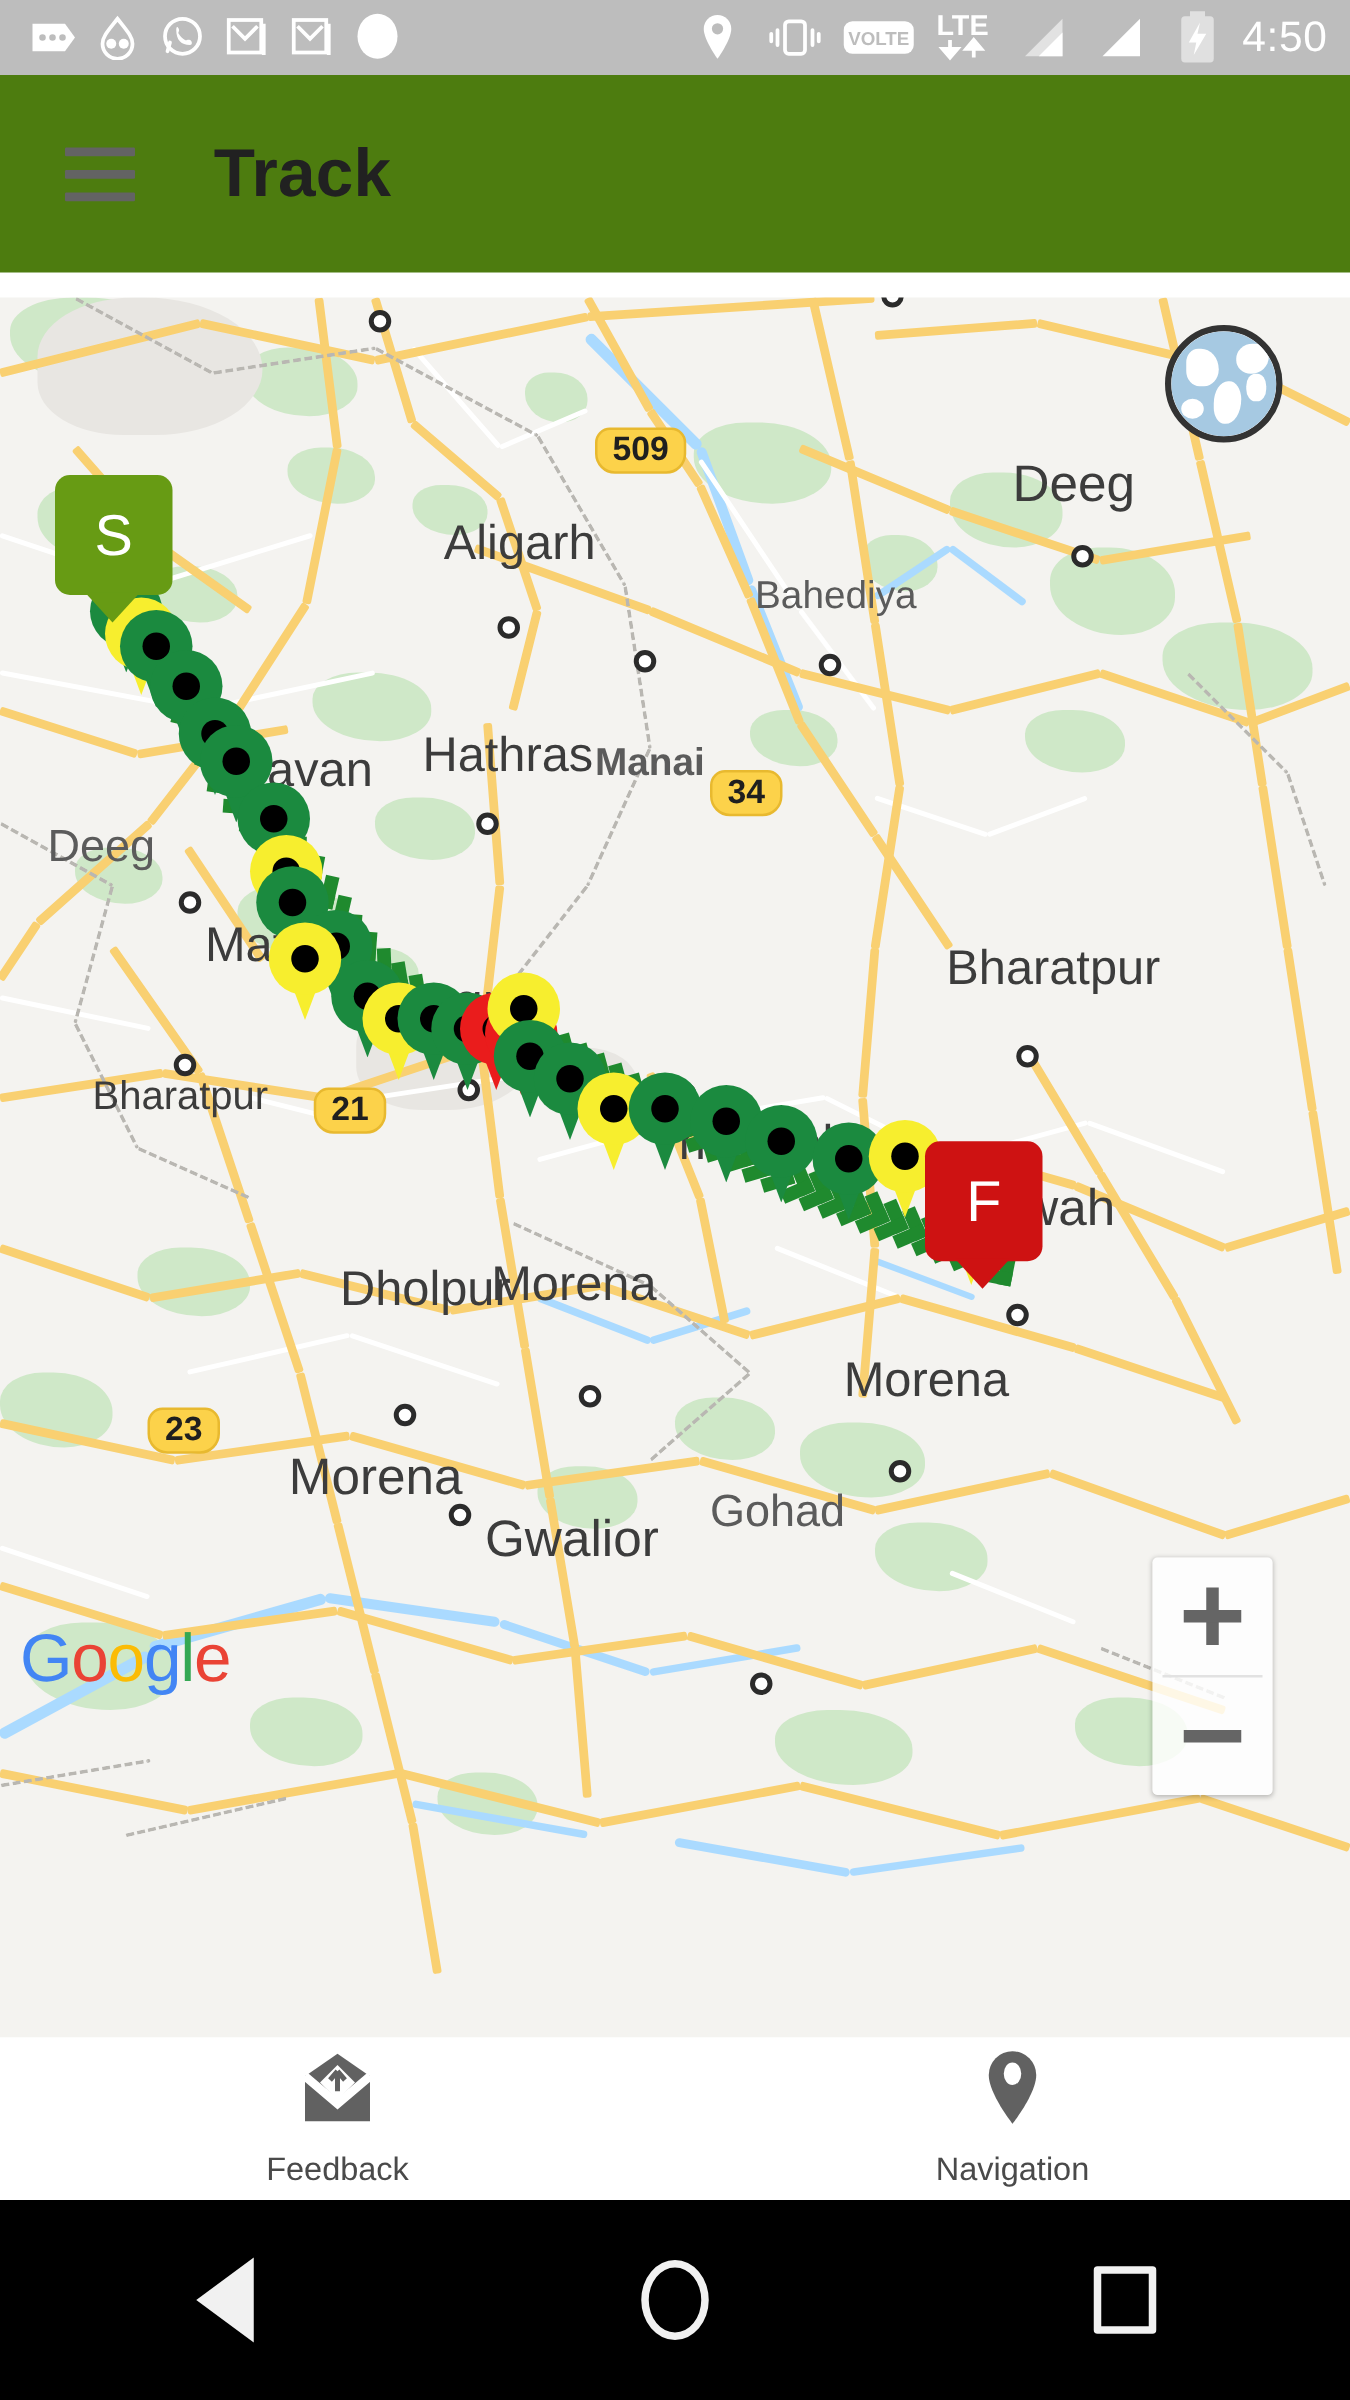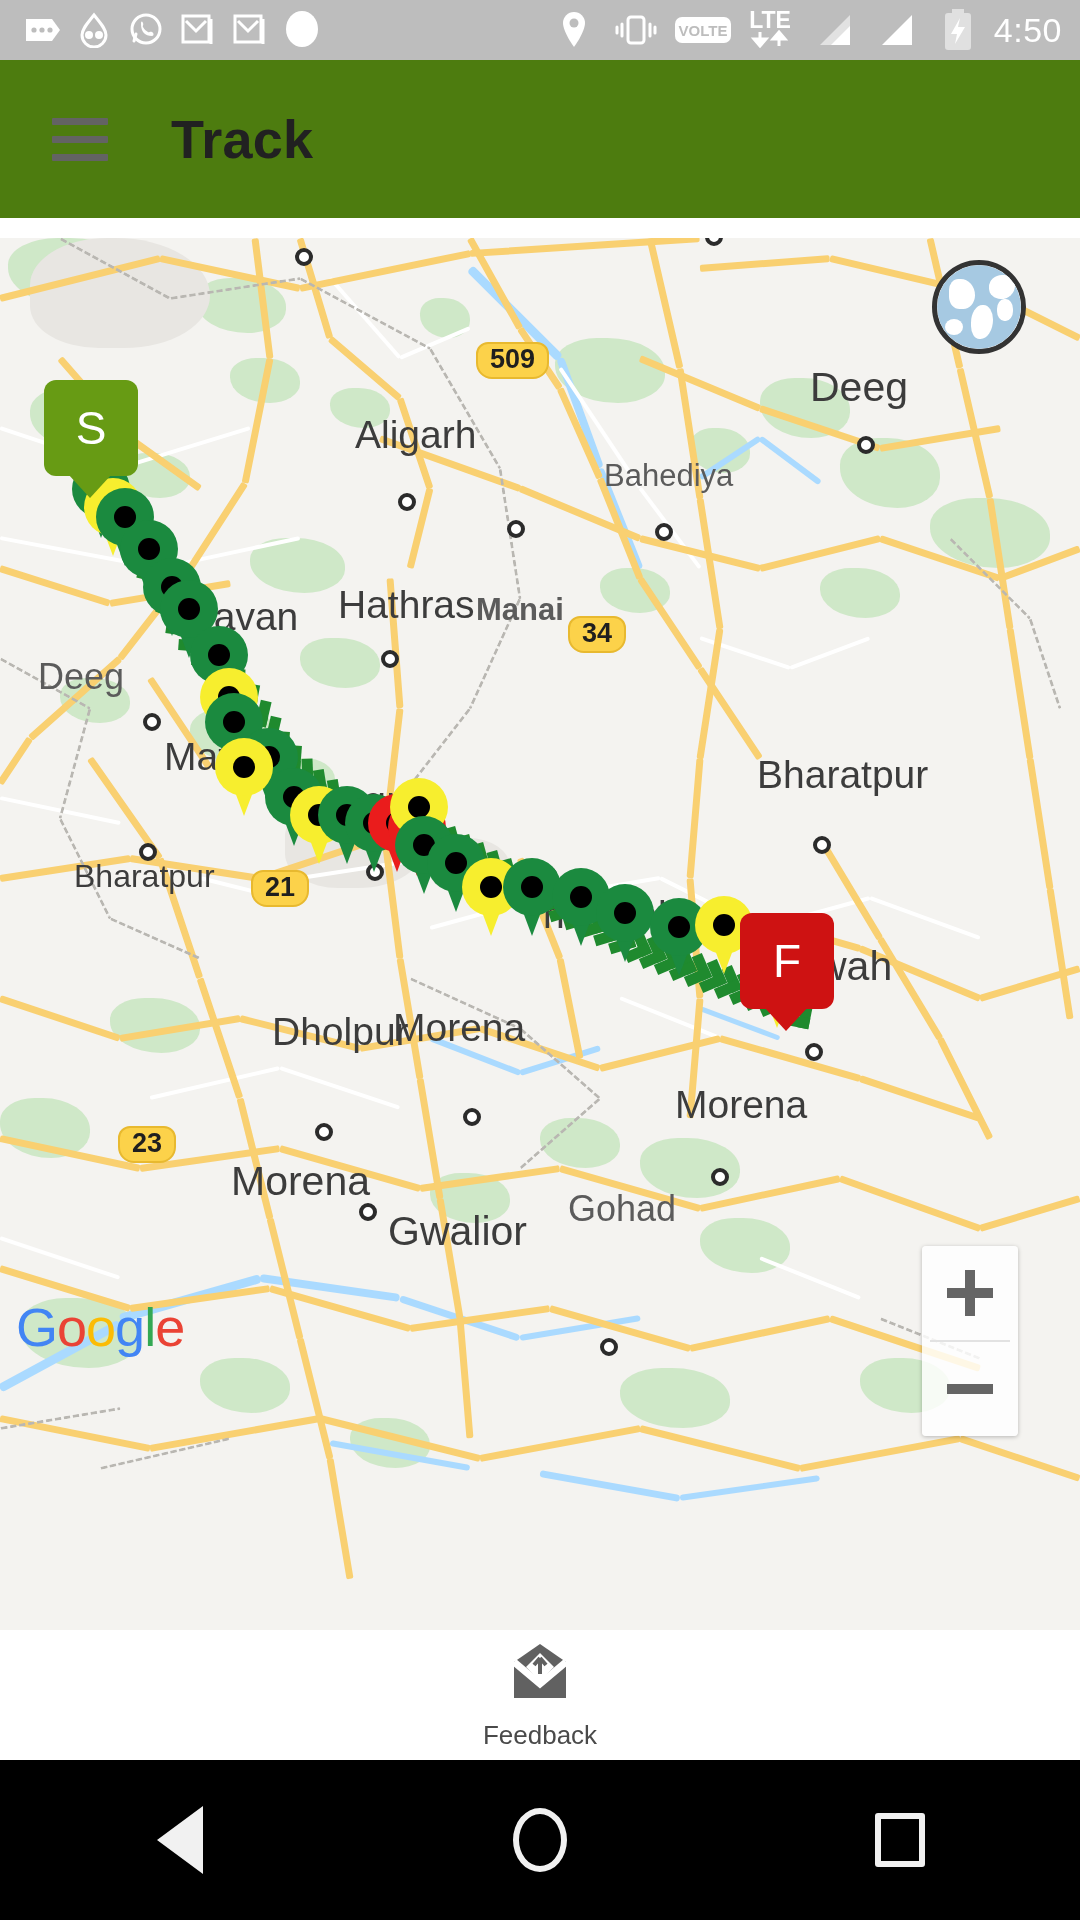--- a/index.html
+++ b/index.html
@@ -836,20 +836,29 @@
       <div>
         <svg width="64" height="62" viewBox="0 0 64 62">
           <path d="M6 22 L32 4 L58 22 V58 H6 Z" fill="#616161"></path>
           <path d="M6 22 L32 44 L58 22" fill="none" stroke="#ffffff" stroke-width="7"></path>
           <path d="M32 13 L46 27 L32 41 L18 27 Z" fill="#ffffff"></path>
           <path d="M32 18 v16 M32 18 l-6 7 M32 18 l6 7" stroke="#616161" stroke-width="4" fill="none"></path>
         </svg>
       </div>
       <div class="alabel">Feedback</div>
     </div>
+    <div class="action">
+      <div>
+        <svg width="46" height="62" viewBox="0 0 46 62">
+          <path d="M23 2 a19 19 0 0 1 19 19 c0 15-19 39-19 39 S4 36 4 21 A19 19 0 0 1 23 2z" fill="#616161"></path>
+          <ellipse cx="23" cy="20" rx="7" ry="9" fill="#ffffff"></ellipse>
+        </svg>
+      </div>
+      <div class="alabel">Navigation</div>
+    </div>
   </div>
 
   <div class="navbar">
     <div class="nav-btn">
         <div class="nav-back"></div>
       </div>
     <div class="nav-btn">
         <div class="nav-home"></div>
       </div>
     <div class="nav-btn">

